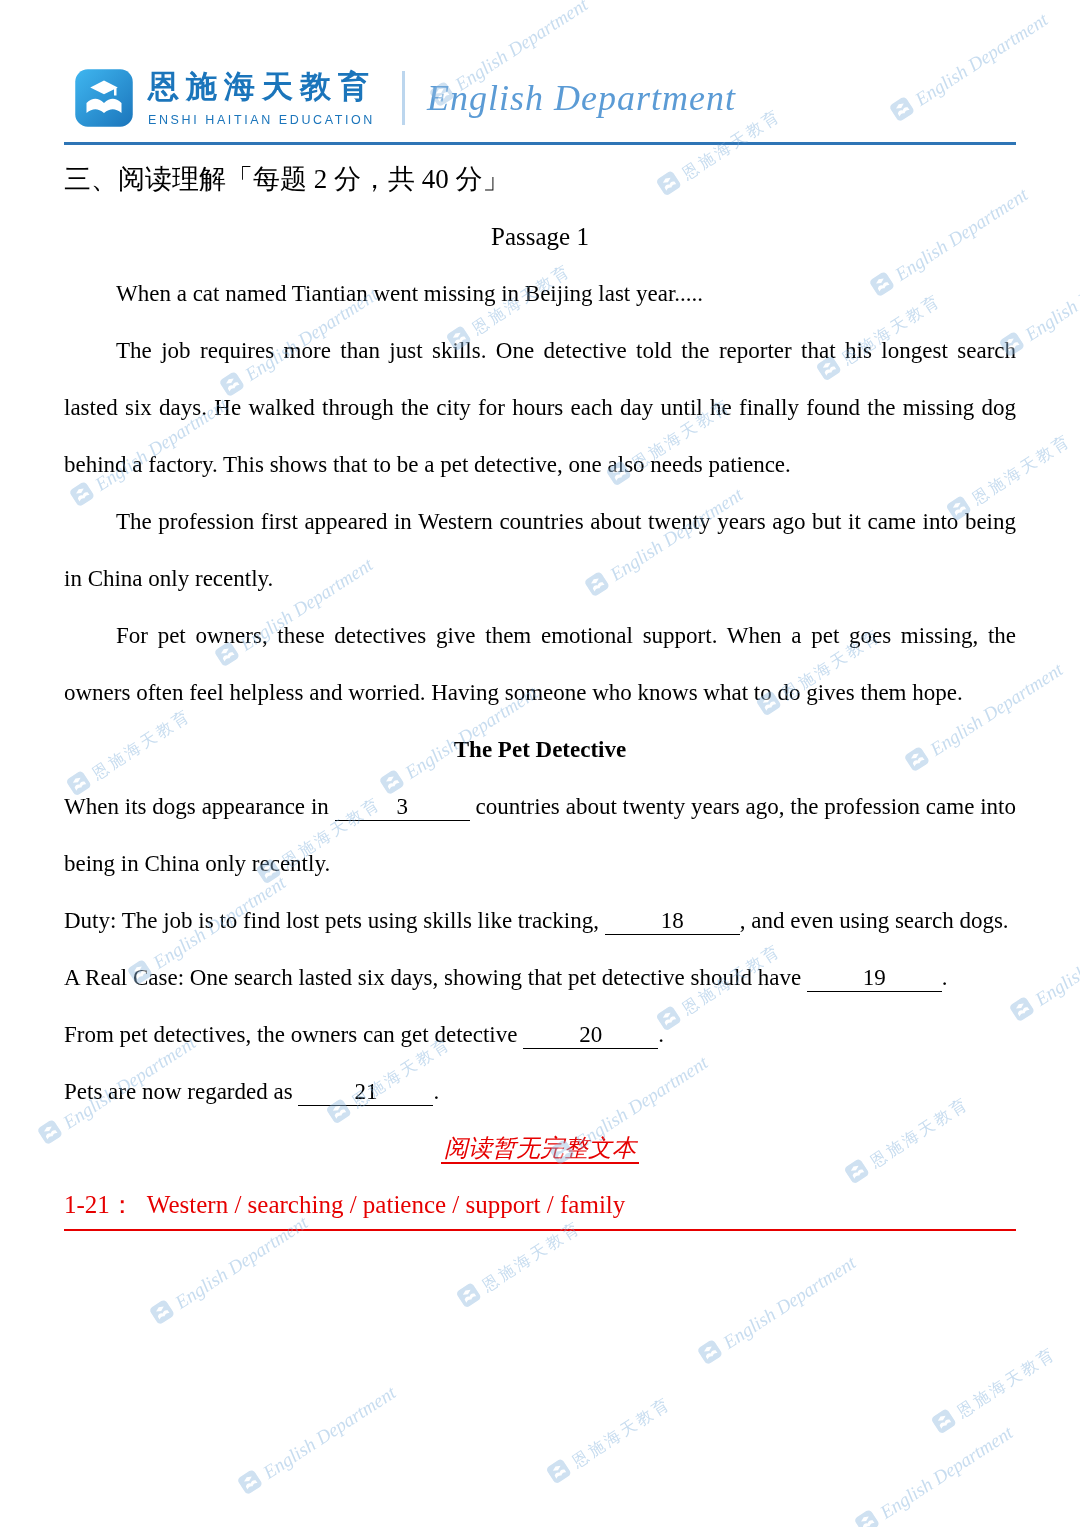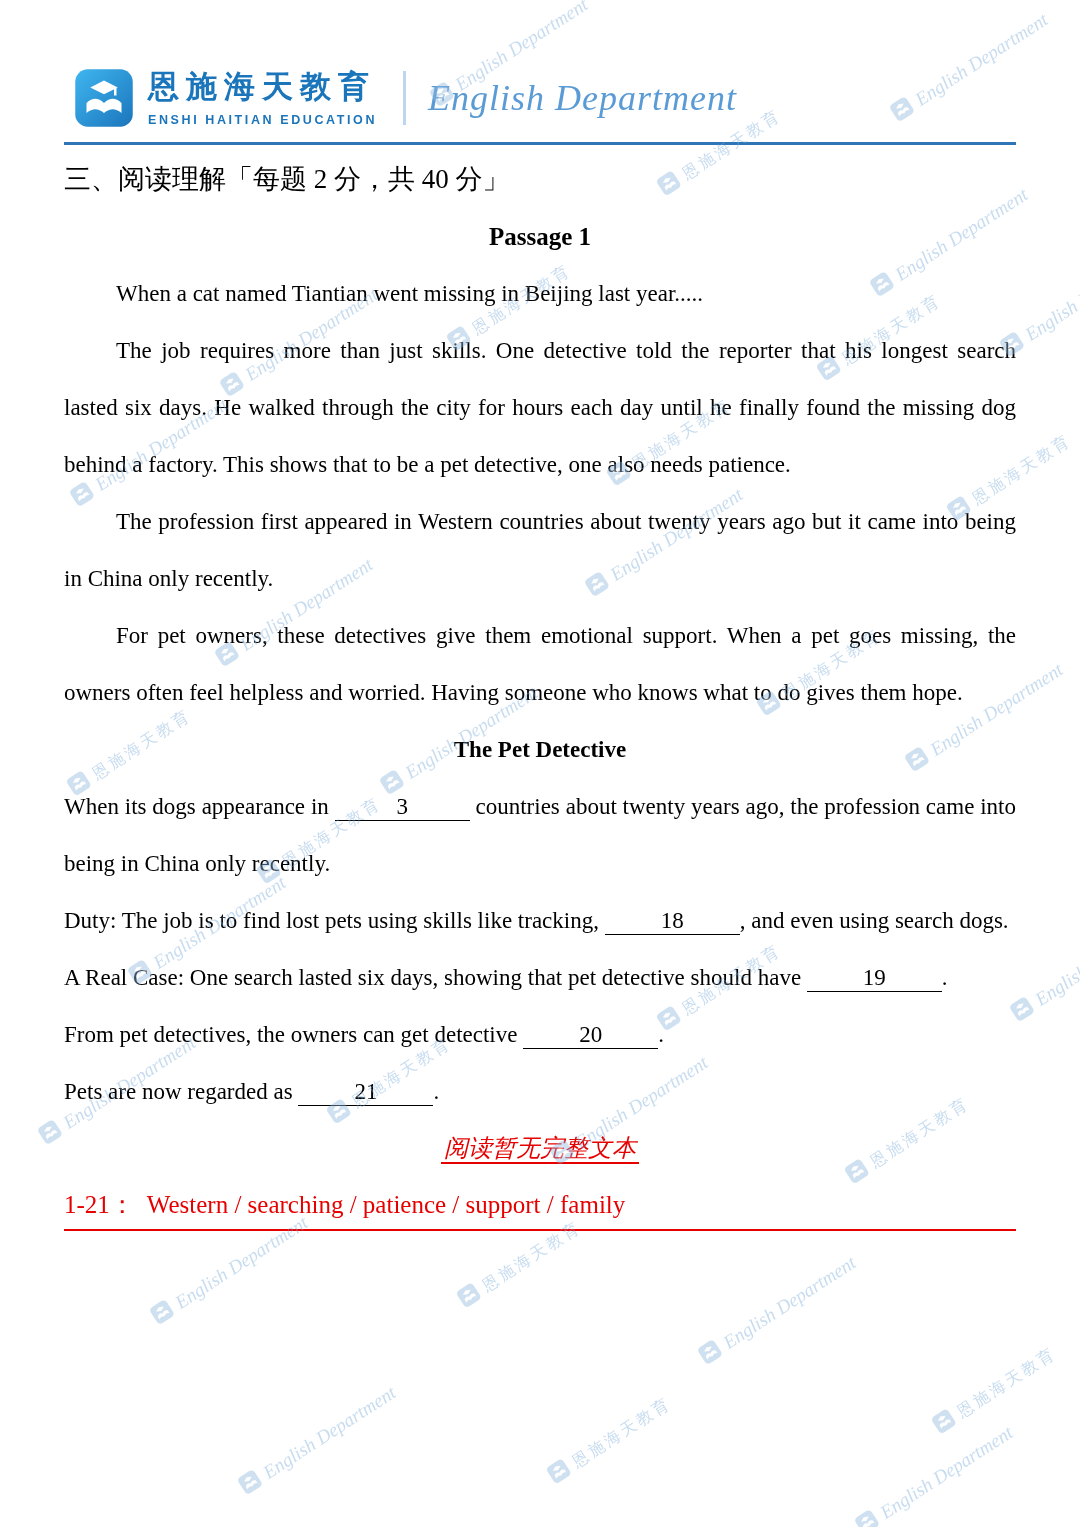--- a/index.html
+++ b/index.html
@@ -27,21 +27,21 @@
   .brand-cn {
     font-size: 31px;
     font-weight: bold;
     color: #1b75bb;
     letter-spacing: 7px;
     line-height: 1.15;
     font-family: "Liberation Serif", serif;
   }
   .brand-en {
     font-size: 12.5px;
-    font-weight: bold;
+    font-weight: normal;
     color: #1b75bb;
     letter-spacing: 2.6px;
     font-family: "Liberation Sans", sans-serif;
     margin-top: 8px;
   }
   .header-divider {
     width: 3px; height: 54px;
     background: #bcd6ee;
     margin: 0 22px 0 26px;
   }
@@ -56,21 +56,21 @@
 
   
   .section-heading {
     margin: 6px 0 0 0;
     font-size: 27px;
     font-weight: normal;
     line-height: 57px;
   }
   .passage-title {
     margin: 0; text-align: center;
-    font-size: 25px; font-weight: bold; line-height: 57px;
+    font-size: 25px; font-weight: normal; line-height: 57px;
   }
   .para {
     margin: 0;
     font-size: 23px;
     line-height: 57px;
     text-align: justify;
   }
   .indent { text-indent: 52px; }
   .sub-title {
     margin: 0; text-align: center;

